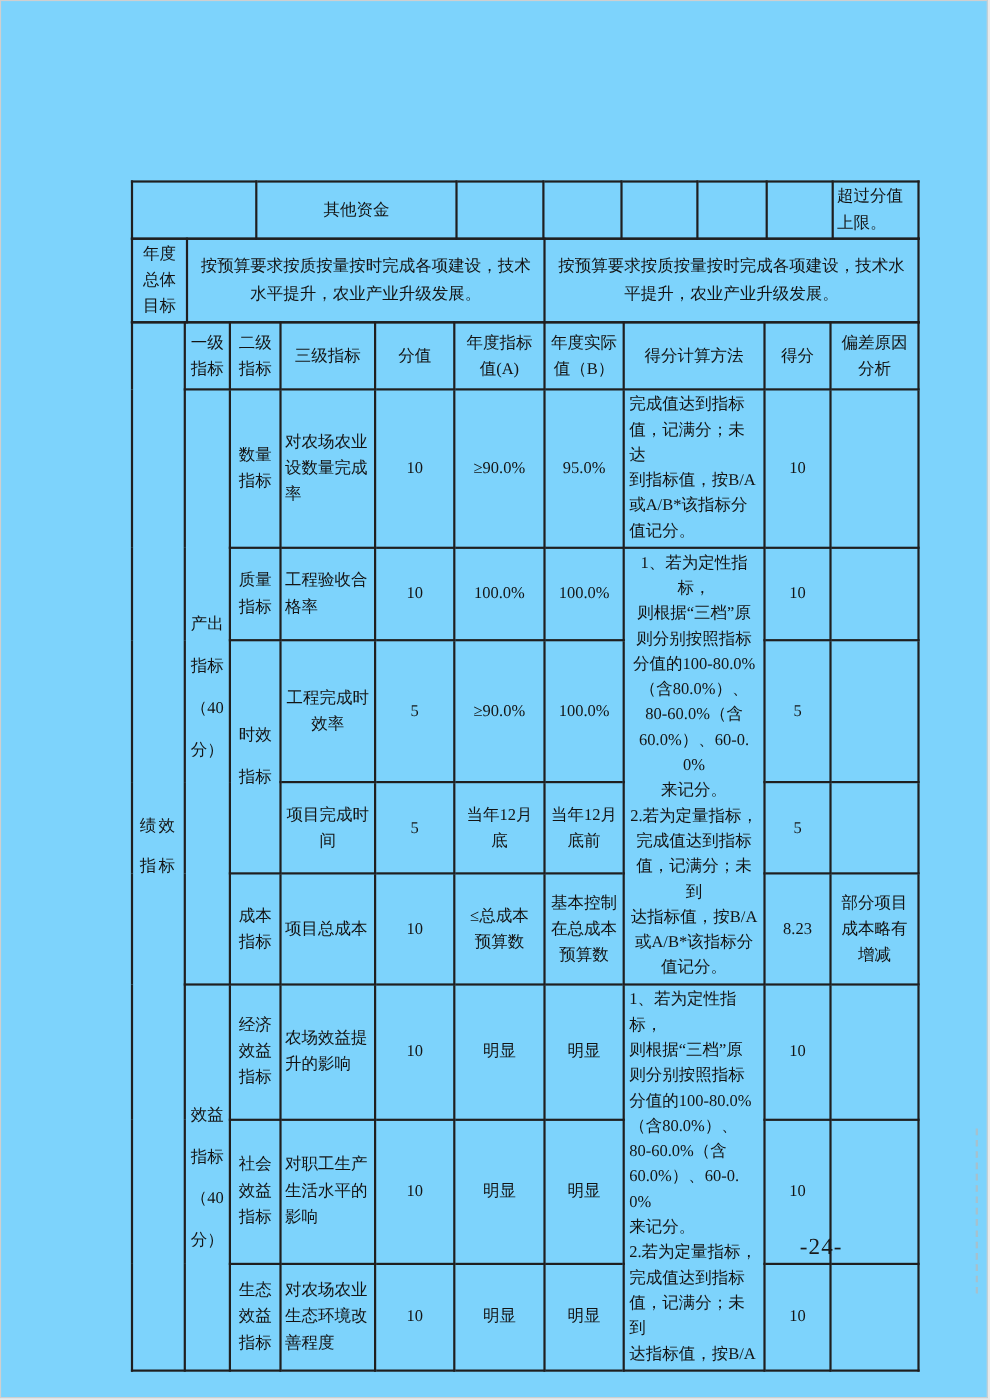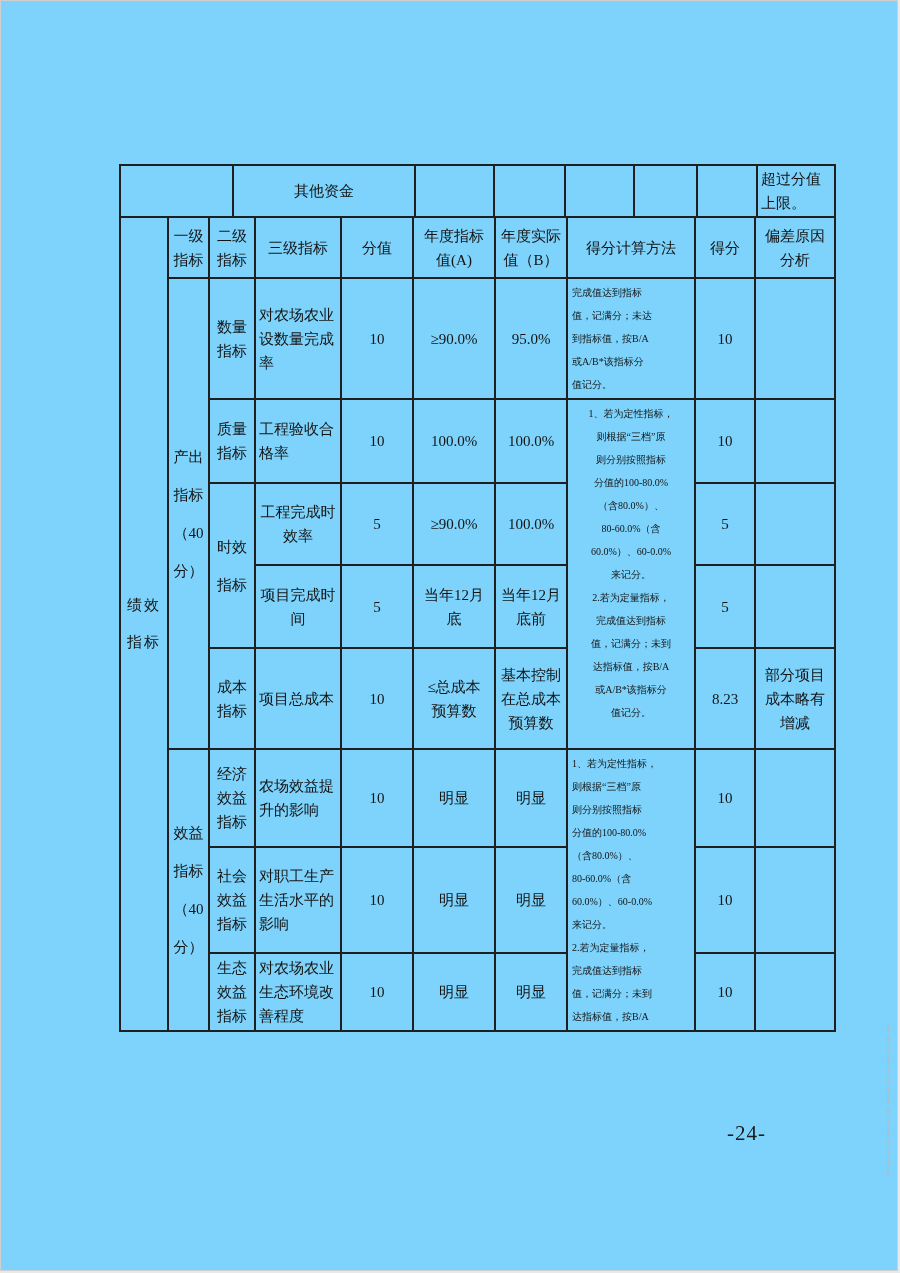--- a/index.html
+++ b/index.html
@@ -32,21 +32,21 @@
     text-align:center;
     vertical-align:middle;
     font-size:15px;
     line-height:24px;
     overflow:hidden;
     word-break:break-all;
   }
   .pre{white-space:pre-line;}
   .left{text-align:left;}
   .top{vertical-align:top;}
-  .method{font-size:10px;line-height:23px;padding:2px 4px;margin-top:17px;}
+  .method{font-size:15px;line-height:23px;padding:2px 4px;margin-top:17px;}
   .loose{line-height:38px;}
   .vloose{line-height:37px;letter-spacing:2px;border-radius:11px;}
   .goal{font-size:15px;line-height:26px;}
   .pagenum{
     position:absolute;
     left:726px; top:1120px;
     font-size:21px;
     letter-spacing:1px;
     font-family:"Liberation Serif","DejaVu Serif",serif;
     color:#1a1a1a;
@@ -85,20 +85,38 @@
         <td></td>
         <td></td>
         <td></td>
         <td></td>
         <td class="pre left">超过分值
 上限。</td>
       </tr>
     </tbody>
       </table>
 
+    <table class="t2">
+      <colgroup>
+        <col style="width:50px">
+          <col style="width:325px">
+          <col style="width:340px">
+      </colgroup>
+      <tbody>
+          <tr style="height:75px">
+        <td class="pre">年度
+总体
+目标</td>
+        <td class="pre goal">按预算要求按质按量按时完成各项建设，技术
+水平提升，农业产业升级发展。</td>
+        <td class="pre goal">按预算要求按质按量按时完成各项建设，技术水
+平提升，农业产业升级发展。</td>
+      </tr>
+    </tbody>
+      </table>
 
     <table class="t3">
       <colgroup>
         <col style="width:48px">
           <col style="width:41px">
           <col style="width:46px">
           <col style="width:86px">
         <col style="width:72px">
           <col style="width:82px">
           <col style="width:72px">

